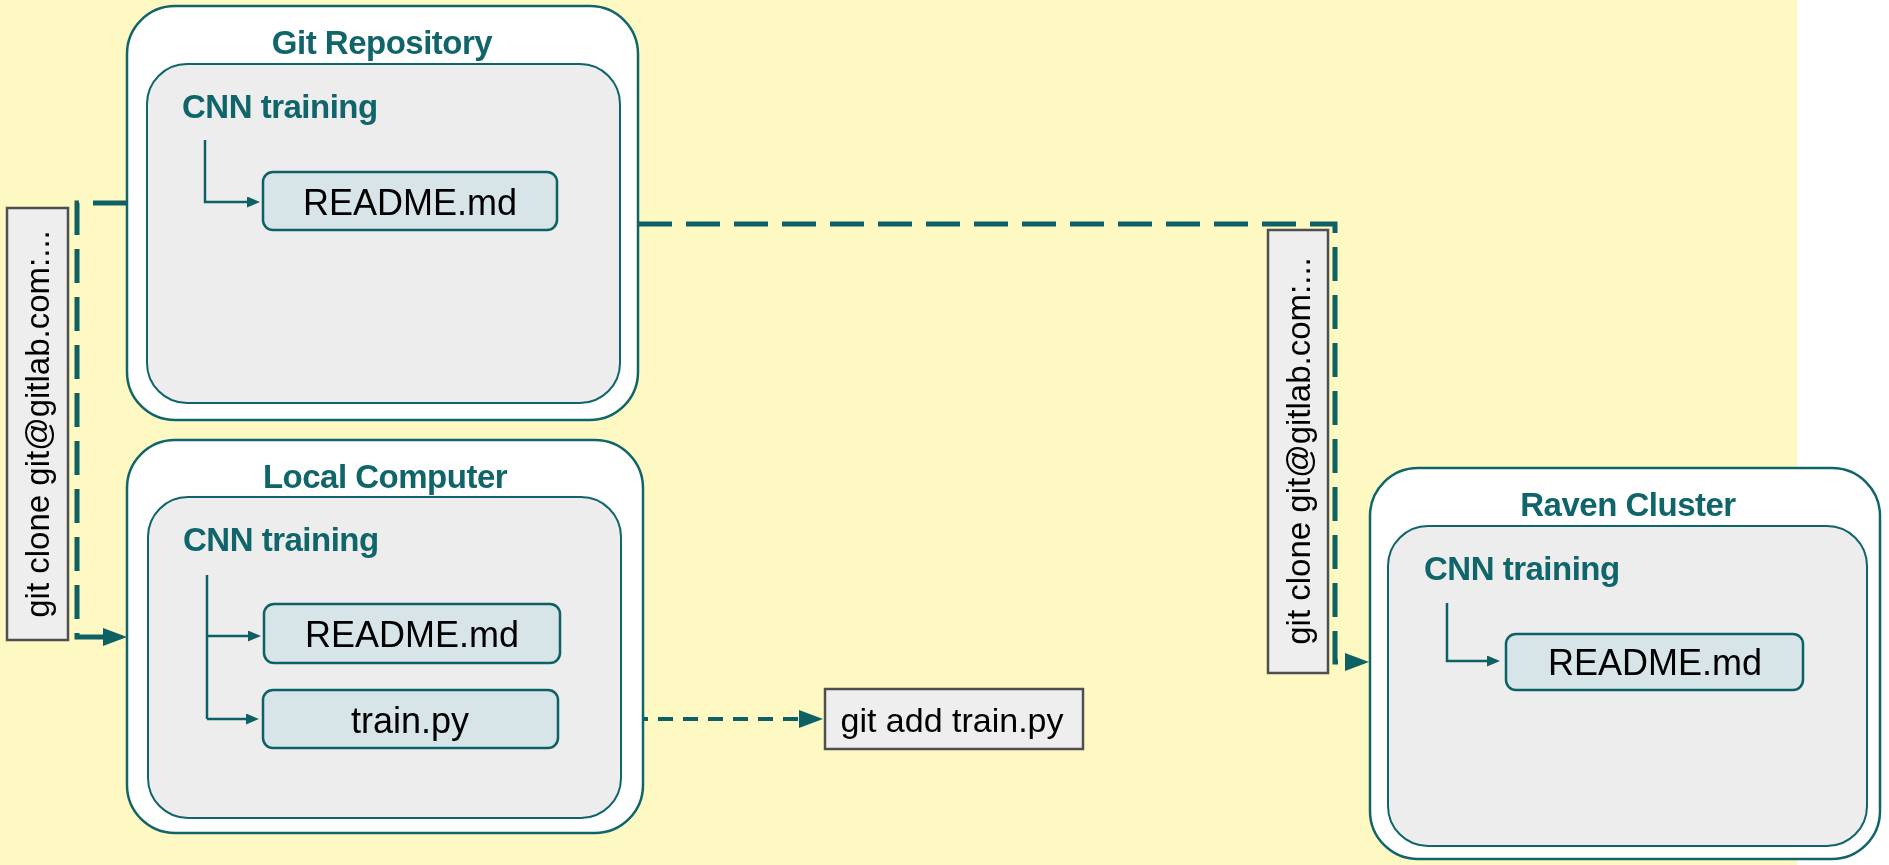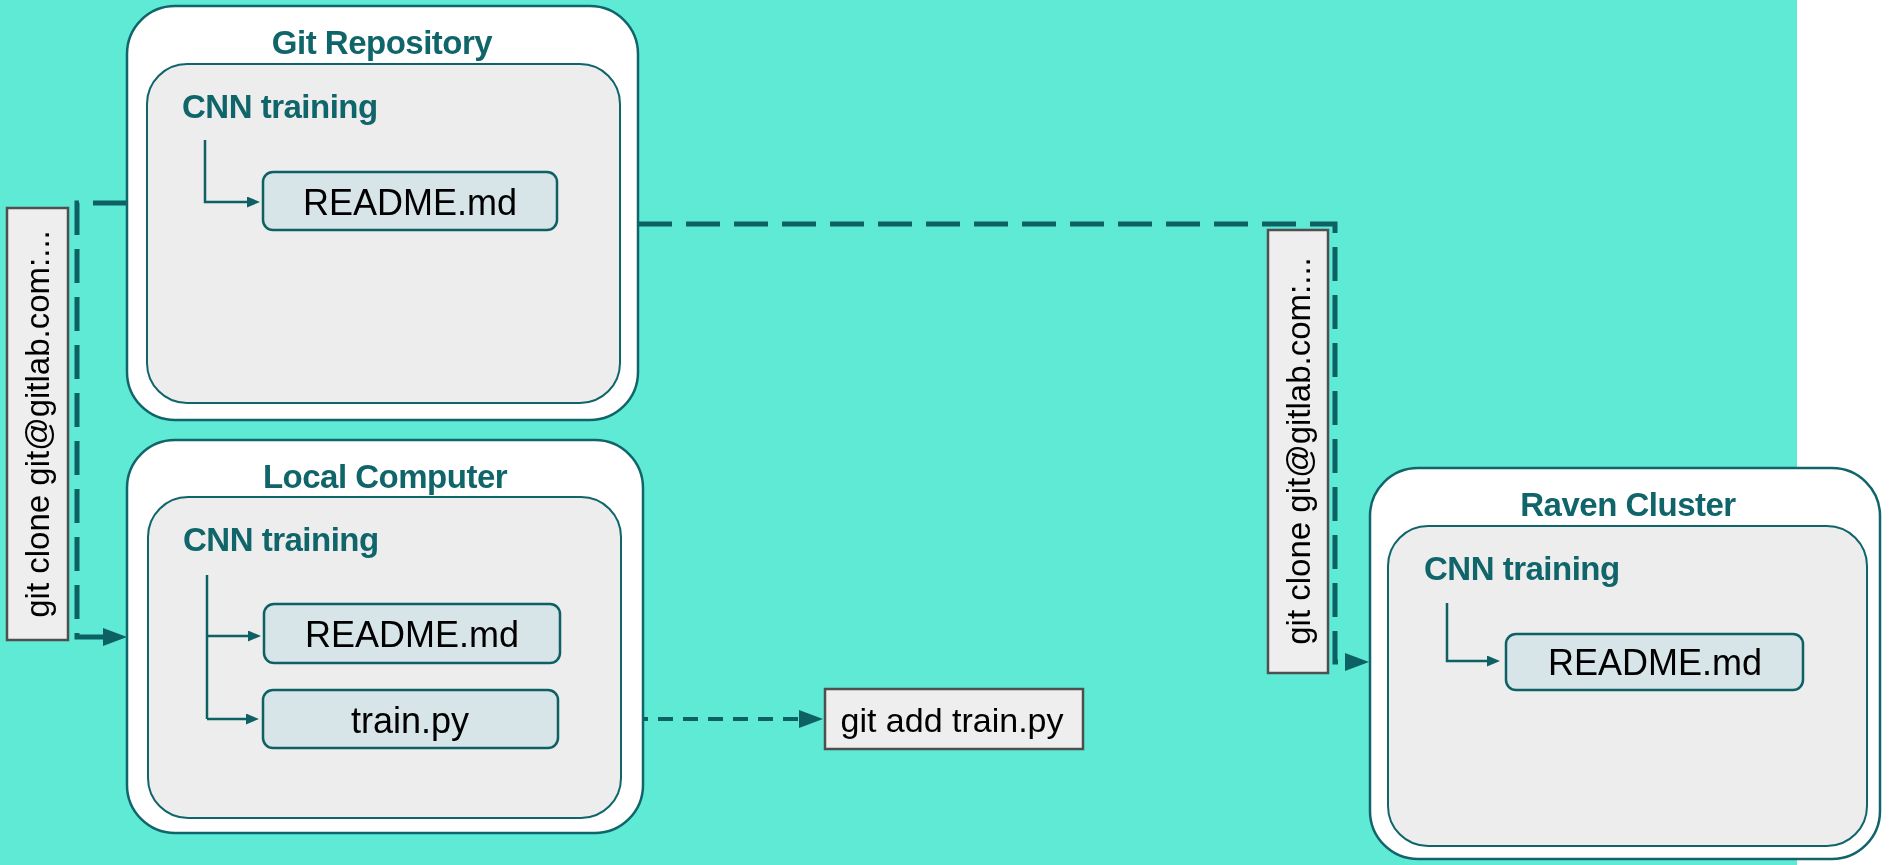--- a/index.html
+++ b/index.html
@@ -4,21 +4,21 @@
 <style>
   html, body {
     margin: 0;
     padding: 0;
     background: #ffffff;
   }
   .canvas {
     position: relative;
     width: 1797px;
     height: 865px;
-    background: #5eead4;
+    background: #fef9c3;
     font-family: "Liberation Sans", sans-serif;
   }
   svg { display: block; }
 
   
   .outer-box   { fill: #ffffff; stroke: #10656a; stroke-width: 2.5; }
   
   .inner-box   { fill: #ededed; stroke: #10656a; stroke-width: 2; }
   
   .file-box    { fill: #d8e5e8; stroke: #0d6164; stroke-width: 2.5; }

